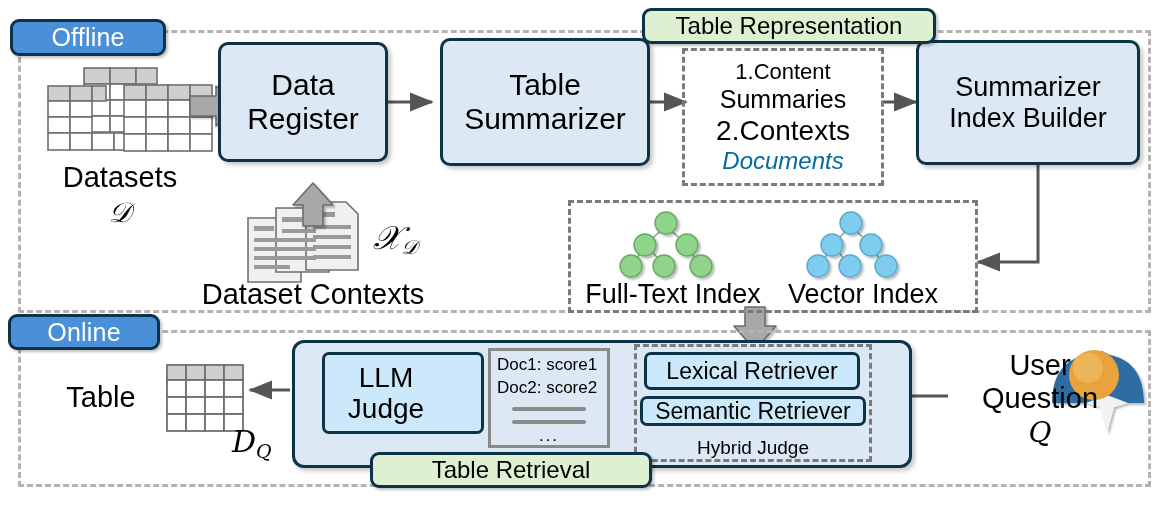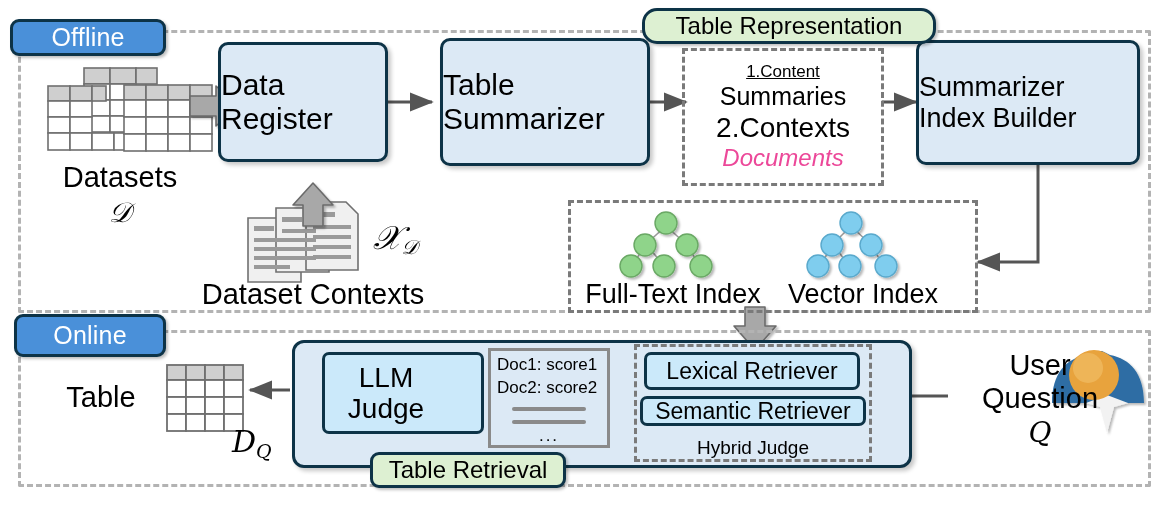--- a/index.html
+++ b/index.html
@@ -37,21 +37,21 @@
     font-size:24px;
     box-shadow:2px 2px 3px rgba(0,0,0,.25);
     z-index:20;
   }
 
   
   .proc-box{
     background:#dce9f5;
     border:3px solid #0d3347;
     border-radius:10px;
-    display:flex;flex-direction:column;align-items:flex-start;justify-content:center;
+    display:flex;flex-direction:column;align-items:center;justify-content:center;
     font-size:30px;line-height:1.12;color:#000;
     text-align:center;
     box-shadow:3px 3px 4px rgba(0,0,0,.22);
   }
   .proc-box.small{font-size:27px;}
 
   
   .inner-box{
     background:#cbe9fa;
     border:3px solid #0d3347;
@@ -277,21 +277,21 @@
     </g>
 
   </svg>
 
   <div class="abs phase-box" style="left:18px;top:30px;width:1133px;height:283px;"></div>
   <div class="abs phase-box" style="left:18px;top:330px;width:1133px;height:157px;"></div>
 
   <div class="abs phase-badge" style="left:10px;top:19px;width:156px;height:37px;">
     <span>Offline</span>
   </div>
-  <div class="abs phase-badge" style="left:14px;top:314px;width:152px;height:43px;">
+  <div class="abs phase-badge" style="left:8px;top:314px;width:152px;height:36px;">
     <span>Online</span>
   </div>
 
   <div class="abs center col" style="left:40px;top:160px;width:160px;height:70px;">
     <div style="font-size:29px;">Datasets</div>
     <div class="script" style="font-size:28px;margin-top:2px;">𝒟</div>
   </div>
 
   <div class="abs center" style="left:198px;top:277px;width:230px;height:34px;font-size:29px;">Dataset Contexts</div>
   <div class="abs" style="left:373px;top:218px;width:90px;height:48px;">
@@ -301,30 +301,30 @@
   <div class="abs proc-box" style="left:218px;top:42px;width:170px;height:120px;">
     <div>Data</div>
     <div>Register</div>
   </div>
 
   <div class="abs proc-box" style="left:440px;top:38px;width:210px;height:128px;">
     <div>Table</div>
     <div>Summarizer</div>
   </div>
 
-  <div class="abs green-label" style="left:642px;top:8px;width:294px;height:36px;border-radius:15px;">
+  <div class="abs green-label" style="left:642px;top:8px;width:294px;height:36px;">
     <span>Table Representation</span>
   </div>
 
   <div class="abs dash-inner" style="left:682px;top:48px;width:202px;height:138px;"></div>
   <div class="abs center col" style="left:682px;top:48px;width:202px;height:138px;">
-    <div style="font-size:17px;line-height:1.18;text-decoration:underline;">1.Content</div>
+    <div style="font-size:22px;line-height:1.18;">1.Content</div>
     <div style="font-size:25px;line-height:1.18;">Summaries</div>
     <div style="font-size:28px;line-height:1.18;">2.Contexts</div>
-    <div style="font-size:24px;font-style:italic;color:#ec4899;line-height:1.18;">Documents</div>
+    <div style="font-size:24px;font-style:italic;color:#0369a1;line-height:1.18;">Documents</div>
   </div>
 
   <div class="abs proc-box small" style="left:916px;top:40px;width:224px;height:125px;">
     <div>Summarizer</div>
     <div>Index Builder</div>
   </div>
 
   <div class="abs dash-inner" style="left:568px;top:200px;width:410px;height:113px;"></div>
   <div class="abs center" style="left:578px;top:278px;width:190px;height:32px;font-size:27px;">Full-Text Index</div>
   <div class="abs center" style="left:768px;top:278px;width:190px;height:32px;font-size:27px;">Vector Index</div>
@@ -353,21 +353,21 @@
 
   <div class="abs dash-inner" style="left:634px;top:344px;width:238px;height:118px;"></div>
   <div class="abs inner-box" style="left:644px;top:352px;width:216px;height:38px;font-size:23px;">
     <span>Lexical Retriever</span>
   </div>
   <div class="abs inner-box" style="left:640px;top:396px;width:226px;height:30px;font-size:23px;">
     <span>Semantic Retriever</span>
   </div>
   <div class="abs center" style="left:634px;top:436px;width:238px;height:24px;font-size:19px;">Hybrid Judge</div>
 
-  <div class="abs green-label" style="left:370px;top:452px;width:196px;height:36px;">
+  <div class="abs green-label" style="left:370px;top:452px;width:282px;height:36px;">
     <span>Table Retrieval</span>
   </div>
 
   <div class="abs center col" style="left:952px;top:344px;width:176px;height:110px;">
     <div style="font-size:29px;line-height:1.14;">User</div>
     <div style="font-size:29px;line-height:1.14;">Question</div>
     <div class="script" style="font-size:28px;margin-top:1px;">Q</div>
   </div>
 
 </div>

